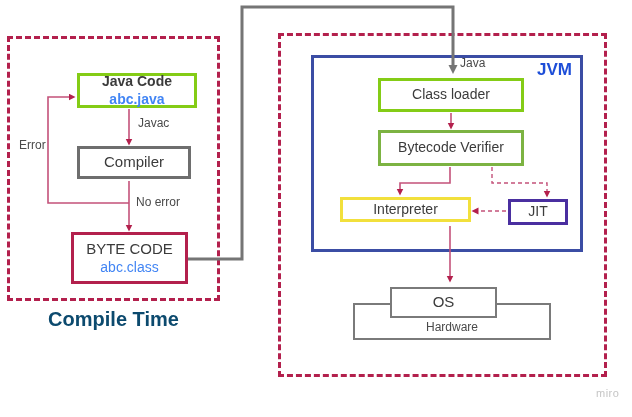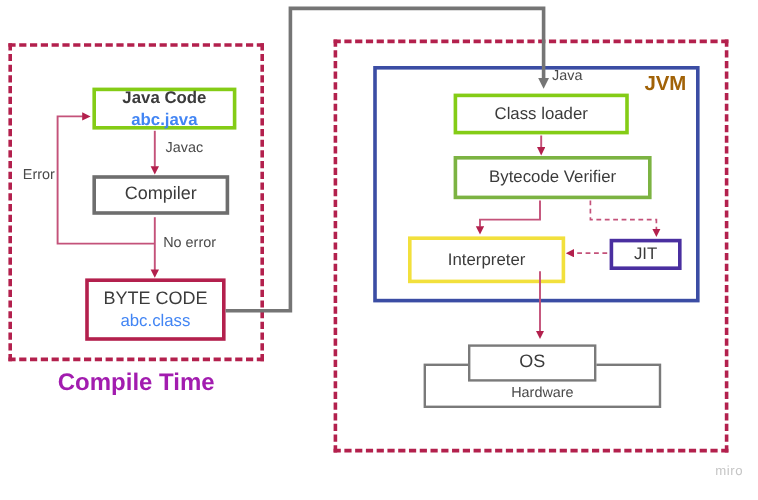--- a/index.html
+++ b/index.html
@@ -44,48 +44,48 @@
     line-height: 1.25;
   }
   .node .subtitle { color: #4285f4; }
 
   #java-code { left: 77px;  top: 73px;  width: 120px; height: 35px;  border: 3px solid #84cc16; font-weight: bold; }
   #compiler  { left: 77px;  top: 146px; width: 114px; height: 33px;  border: 3px solid #6e6e6e; font-size: 15px; }
   #byte-code { left: 71px;  top: 232px; width: 117px; height: 52px;  border: 3px solid #b3204d; font-size: 15px; }
   #byte-code .subtitle { font-size: 14px; }
 
   #class-loader      { left: 378px; top: 78px;  width: 146px; height: 34px; border: 3px solid #84cc16; }
-  #bytecode-verifier { left: 378px; top: 130px; width: 165px; height: 36px; border: 3px solid #7cb342; align-items: center; }
-  #interpreter       { left: 340px; top: 197px; width: 131px; height: 39px; border: 3px solid #f2e03c; }
+  #bytecode-verifier { left: 378px; top: 130px; width: 146px; height: 36px; border: 3px solid #7cb342; align-items: center; }
+  #interpreter       { left: 340px; top: 197px; width: 131px; height: 25px; border: 3px solid #f2e03c; }
   #jit               { left: 508px; top: 199px; width: 60px;  height: 26px; border: 3px solid #4a2fa0; }
 
   #hardware {
     left: 353px; top: 303px; width: 198px; height: 37px;
     border: 2px solid #7a7a7a;
     justify-content: flex-end;
     padding-bottom: 3px;
     font-size: 12px; color: #4a4a4a;
   }
   #os { left: 390px; top: 287px; width: 107px; height: 31px; border: 2px solid #7a7a7a; font-size: 15px; }
 
   
   .section-label {
     position: absolute;
     font-weight: 700;
     font-size: 20px;
-    color: #a21caf;
+    color: #0c4a6e;
     text-align: center;
   }
   #compile-label { left: 7px;   top: 308px; width: 213px; }
   #run-label     { left: 278px; top: 386px; width: 329px; }
 
   #jvm-label {
     position: absolute;
     left: 537px; top: 60px;
-    font-weight: 700; font-size: 17px; color: #a16207;
+    font-weight: 700; font-size: 17px; color: #1d4ed8;
   }
 
   .edge-label {
     position: absolute;
     font-size: 12px;
     color: #4a4a4a;
     white-space: nowrap;
   }
   #javac-label    { left: 138px; top: 116px; }
   #error-label    { left: 19px;  top: 138px; text-align: right; }

